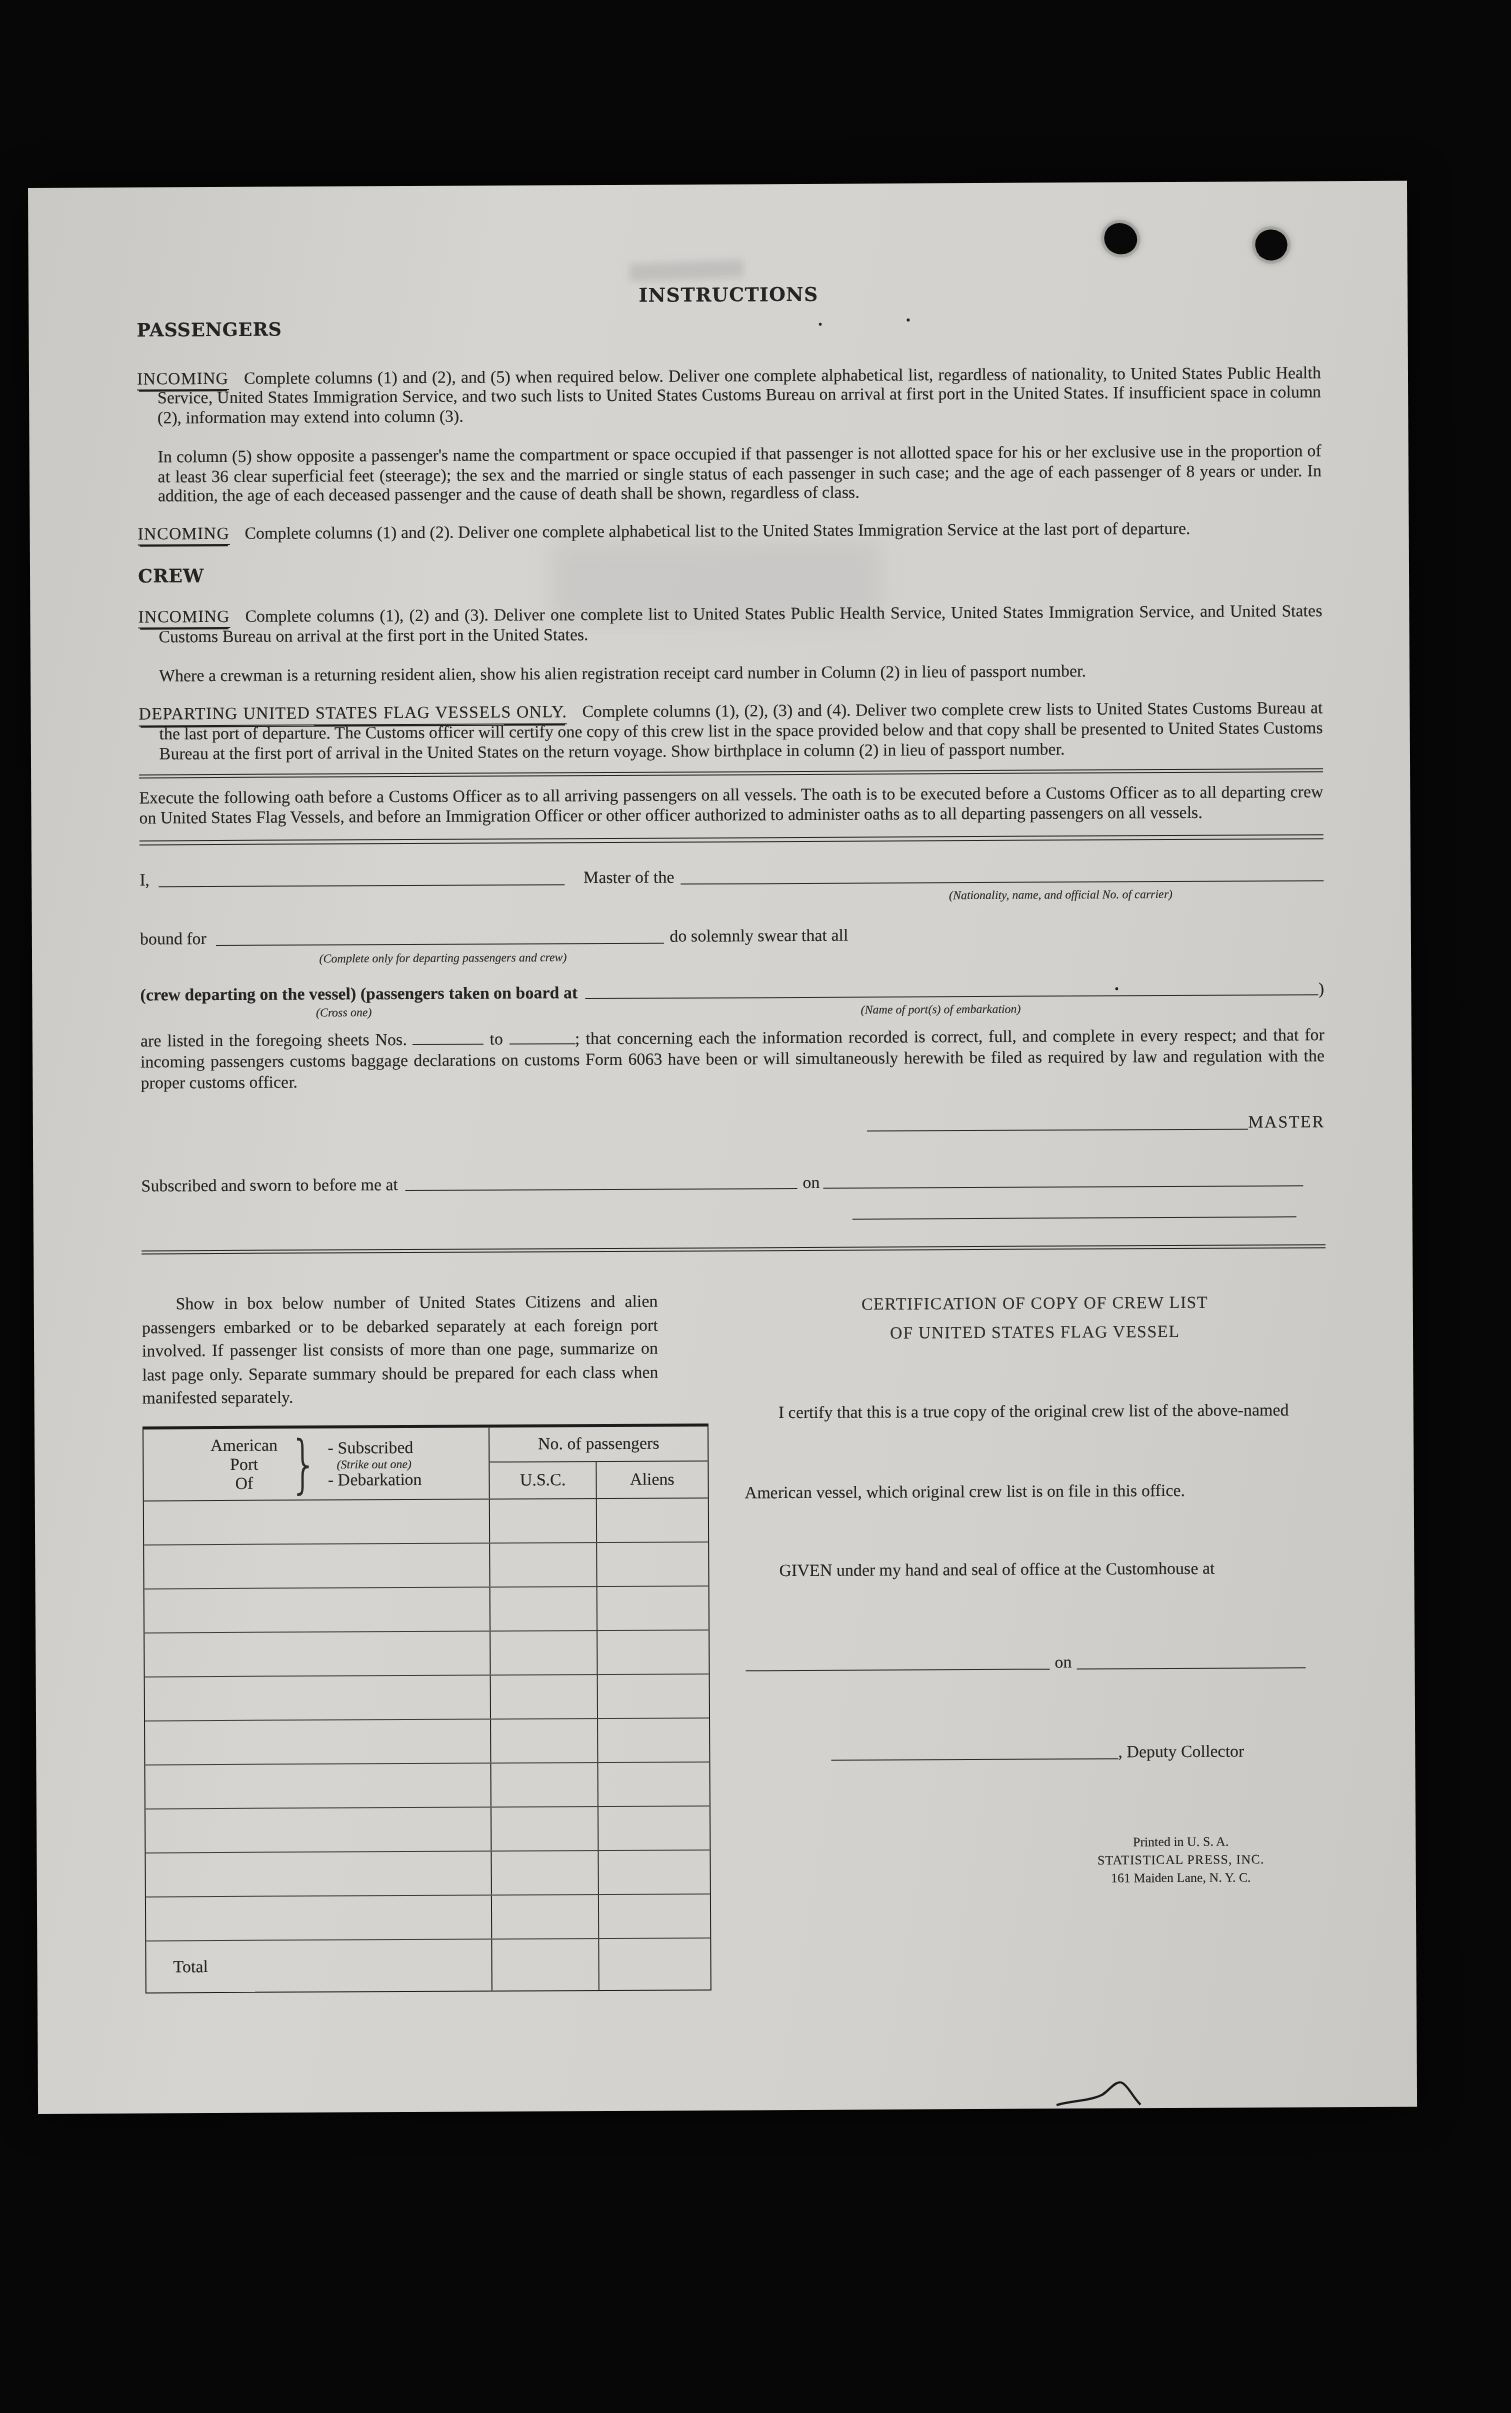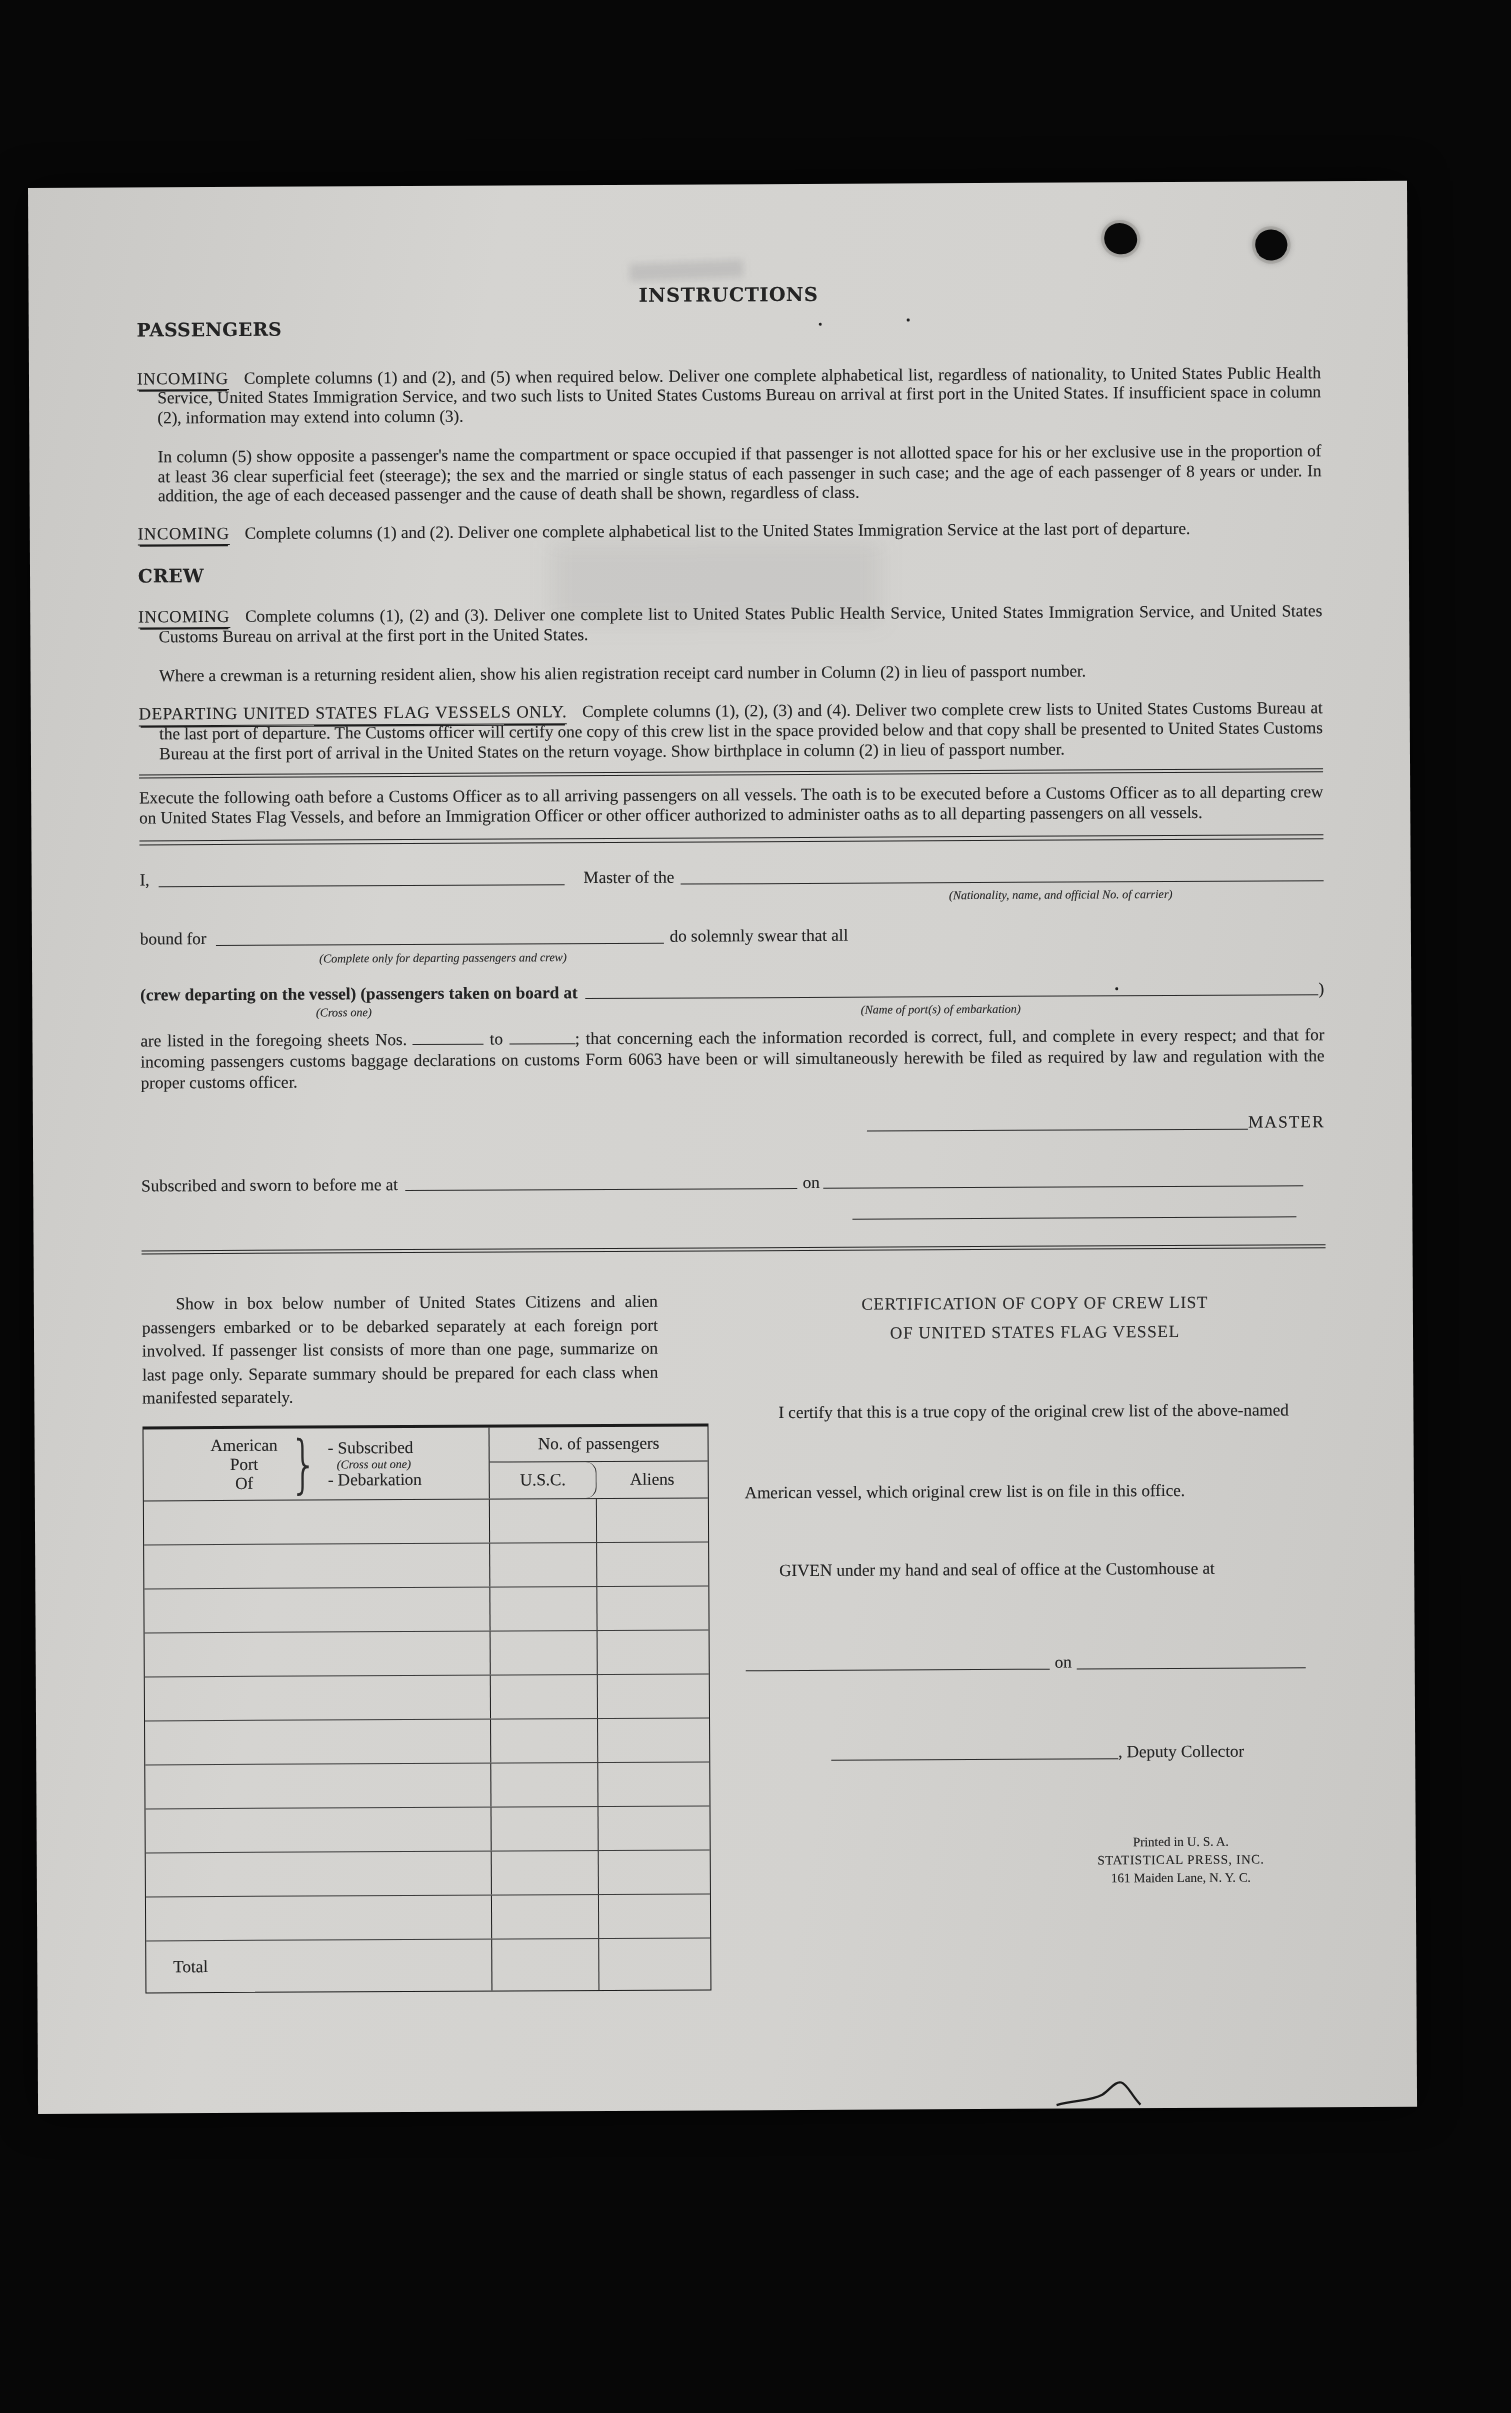--- a/index.html
+++ b/index.html
@@ -56,21 +56,21 @@
   .port-stack{text-align:center;line-height:19px;}
   .brace{font-family:"DejaVu Sans",sans-serif;font-size:63px;font-weight:200;color:#2d2d2d;
          transform:scaleX(.7);margin:0 3.8px 0 6.3px;line-height:63px;}
   .opt{line-height:18px;text-align:left;}
   .opt .cap{text-align:left;padding-left:9px;}
   .th-pass{flex:1;display:flex;flex-direction:column;}
   .pass-title{height:34px;display:flex;align-items:center;justify-content:center;
               border-bottom:1.3px solid #2a2a2a;}
   .pass-sub{flex:1;display:flex;}
   .sub-usc{width:107px;flex:0 0 107px;border-right:1.3px solid #2a2a2a;display:flex;
-           align-items:center;justify-content:center;box-sizing:border-box;border-radius:11px;}
+           align-items:center;justify-content:center;box-sizing:border-box;}
   .sub-al{flex:1;display:flex;align-items:center;justify-content:center;}
   .trow{display:flex;height:43px;border-bottom:1.1px solid #3c3c3c;}
   .c-port{width:346px;flex:0 0 346px;border-right:1.6px solid #1c1c1c;box-sizing:border-box;}
   .c-usc{width:107px;flex:0 0 107px;border-right:1.3px solid #2a2a2a;box-sizing:border-box;}
   .c-al{flex:1;}
   .trow.total{height:51px;border-bottom:none;align-items:center;}
   .trow.total .c-port{height:100%;display:flex;align-items:center;padding-left:27px;}
   .trow.total .c-usc{height:100%;}
   
   .cert-h{text-align:center;font-size:17px;letter-spacing:0.8px;line-height:29px;color:#2e2e2e;margin-top:1.3px;}
@@ -196,21 +196,21 @@
           <div class="tbl-head">
             <div class="th-port">
               <div class="port-stack">
                 <div>American</div>
                 <div>Port</div>
                 <div>Of</div>
               </div>
               <div class="brace">}</div>
               <div class="opt">
                 <div>- Subscribed</div>
-                <div class="cap">(Cross out one)</div>
+                <div class="cap">(Strike out one)</div>
                 <div>- Debarkation</div>
               </div>
             </div>
             <div class="th-pass">
               <div class="pass-title">No. of passengers</div>
               <div class="pass-sub">
                 <div class="sub-usc">U.S.C.</div>
                 <div class="sub-al">Aliens</div>
               </div>
             </div>

